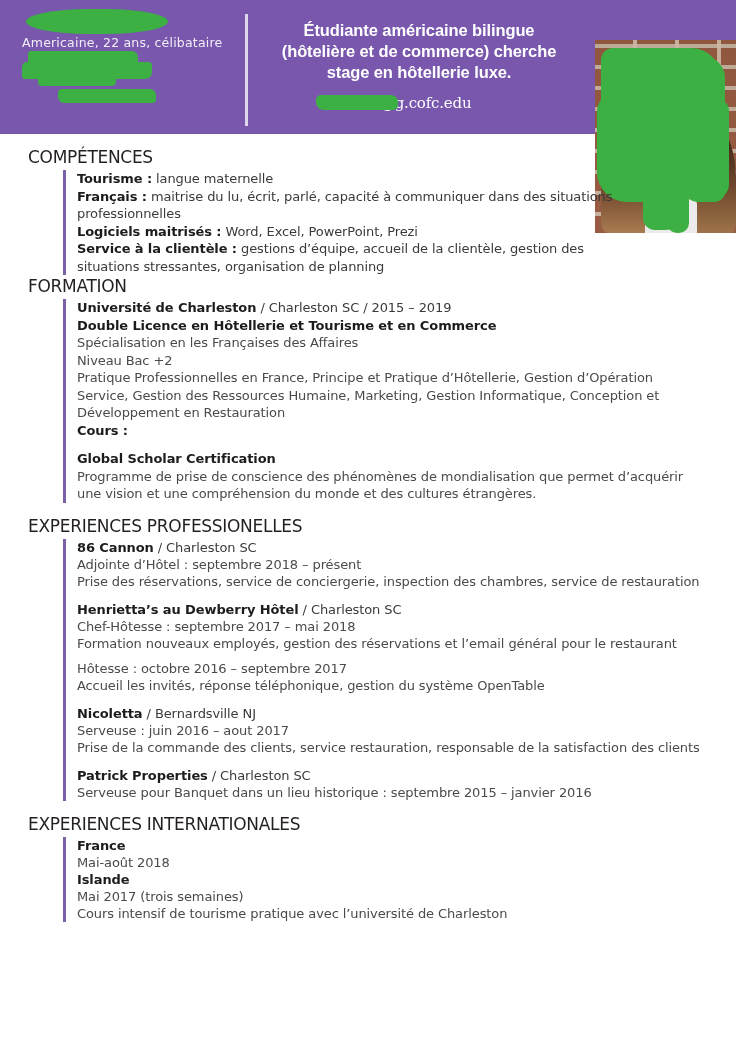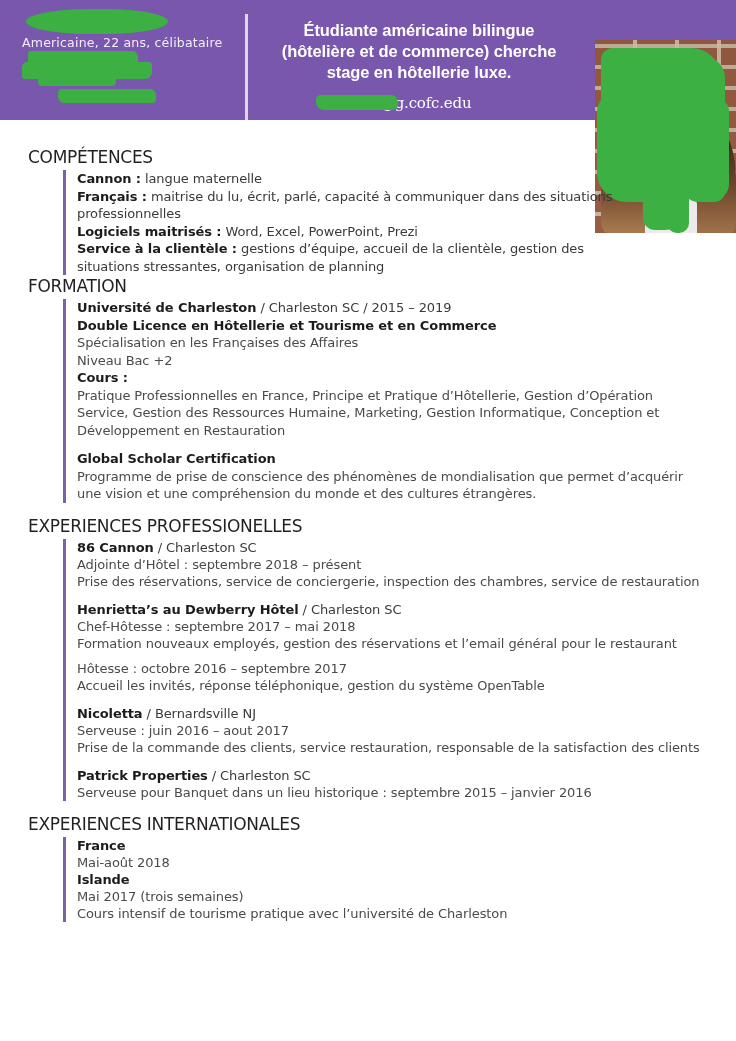--- a/index.html
+++ b/index.html
@@ -14,21 +14,21 @@
     overflow: hidden;
     font-family: "DejaVu Sans", sans-serif;
     color: #231f20;
   }
 
   
   .header {
     position: absolute;
     left: 0; top: 0;
     width: 736px;
-    height: 120px;
+    height: 134px;
     background: #7857ad;
     overflow: hidden;
   }
   .header-left {
     position: absolute;
     left: 22px;
     top: 8px;
     width: 215px;
     color: #ffffff;
   }
@@ -281,21 +281,21 @@
   <span class="redact r-photo6"></span>
   <span class="redact r-photo7"></span>
 </div>
 
 <div class="content">
 
   <div class="section s-competences" style="margin-top:12px;">
     <div class="section-title">COMPÉTENCES</div>
     <div class="section-body" style="width:560px;">
       <div class="line">
-        <b>Cannon :</b><span> langue maternelle</span>
+        <b>Tourisme :</b><span> langue maternelle</span>
       </div>
       <div class="line">
         <b>Français :</b><span> maitrise du lu, écrit, parlé, capacité à communiquer dans des situations professionnelles</span>
       </div>
       <div class="line">
         <b>Logiciels maitrisés :</b><span> Word, Excel, PowerPoint, Prezi</span>
       </div>
       <div class="line">
         <b>Service à la clientèle :</b><span> gestions d’équipe, accueil de la clientèle, gestion des situations stressantes, organisation de planning</span>
       </div>
@@ -305,22 +305,22 @@
   <div class="section s-formation" style="">
     <div class="section-title">FORMATION</div>
     <div class="section-body" style="width:630px;">
       <div class="entry">
         <div class="line">
           <b>Université de Charleston</b><span> / Charleston SC / 2015 – 2019</span>
         </div>
         <div class="line"><b>Double Licence en Hôtellerie et Tourisme et en Commerce</b></div>
         <div class="line sub">Spécialisation en les Françaises des Affaires</div>
         <div class="line sub">Niveau Bac +2</div>
+        <div class="line sub">Pratique Professionnelles en France, Principe et Pratique d’Hôtellerie, Gestion d’Opération Service, Gestion des Ressources Humaine, Marketing, Gestion Informatique, Conception et Développement en Restauration</div>
         <div class="line"><b>Cours :</b></div>
-        <div class="line sub">Pratique Professionnelles en France, Principe et Pratique d’Hôtellerie, Gestion d’Opération Service, Gestion des Ressources Humaine, Marketing, Gestion Informatique, Conception et Développement en Restauration</div>
       </div>
       <div class="entry">
         <div class="line"><b>Global Scholar Certification</b></div>
         <div class="line sub">Programme de prise de conscience des phénomènes de mondialisation que permet d’acquérir une vision et une compréhension du monde et des cultures étrangères.</div>
       </div>
     </div>
   </div>
 
   <div class="section s-pro" style="margin-top:12px;">
     <div class="section-title">EXPERIENCES PROFESSIONELLES</div>

